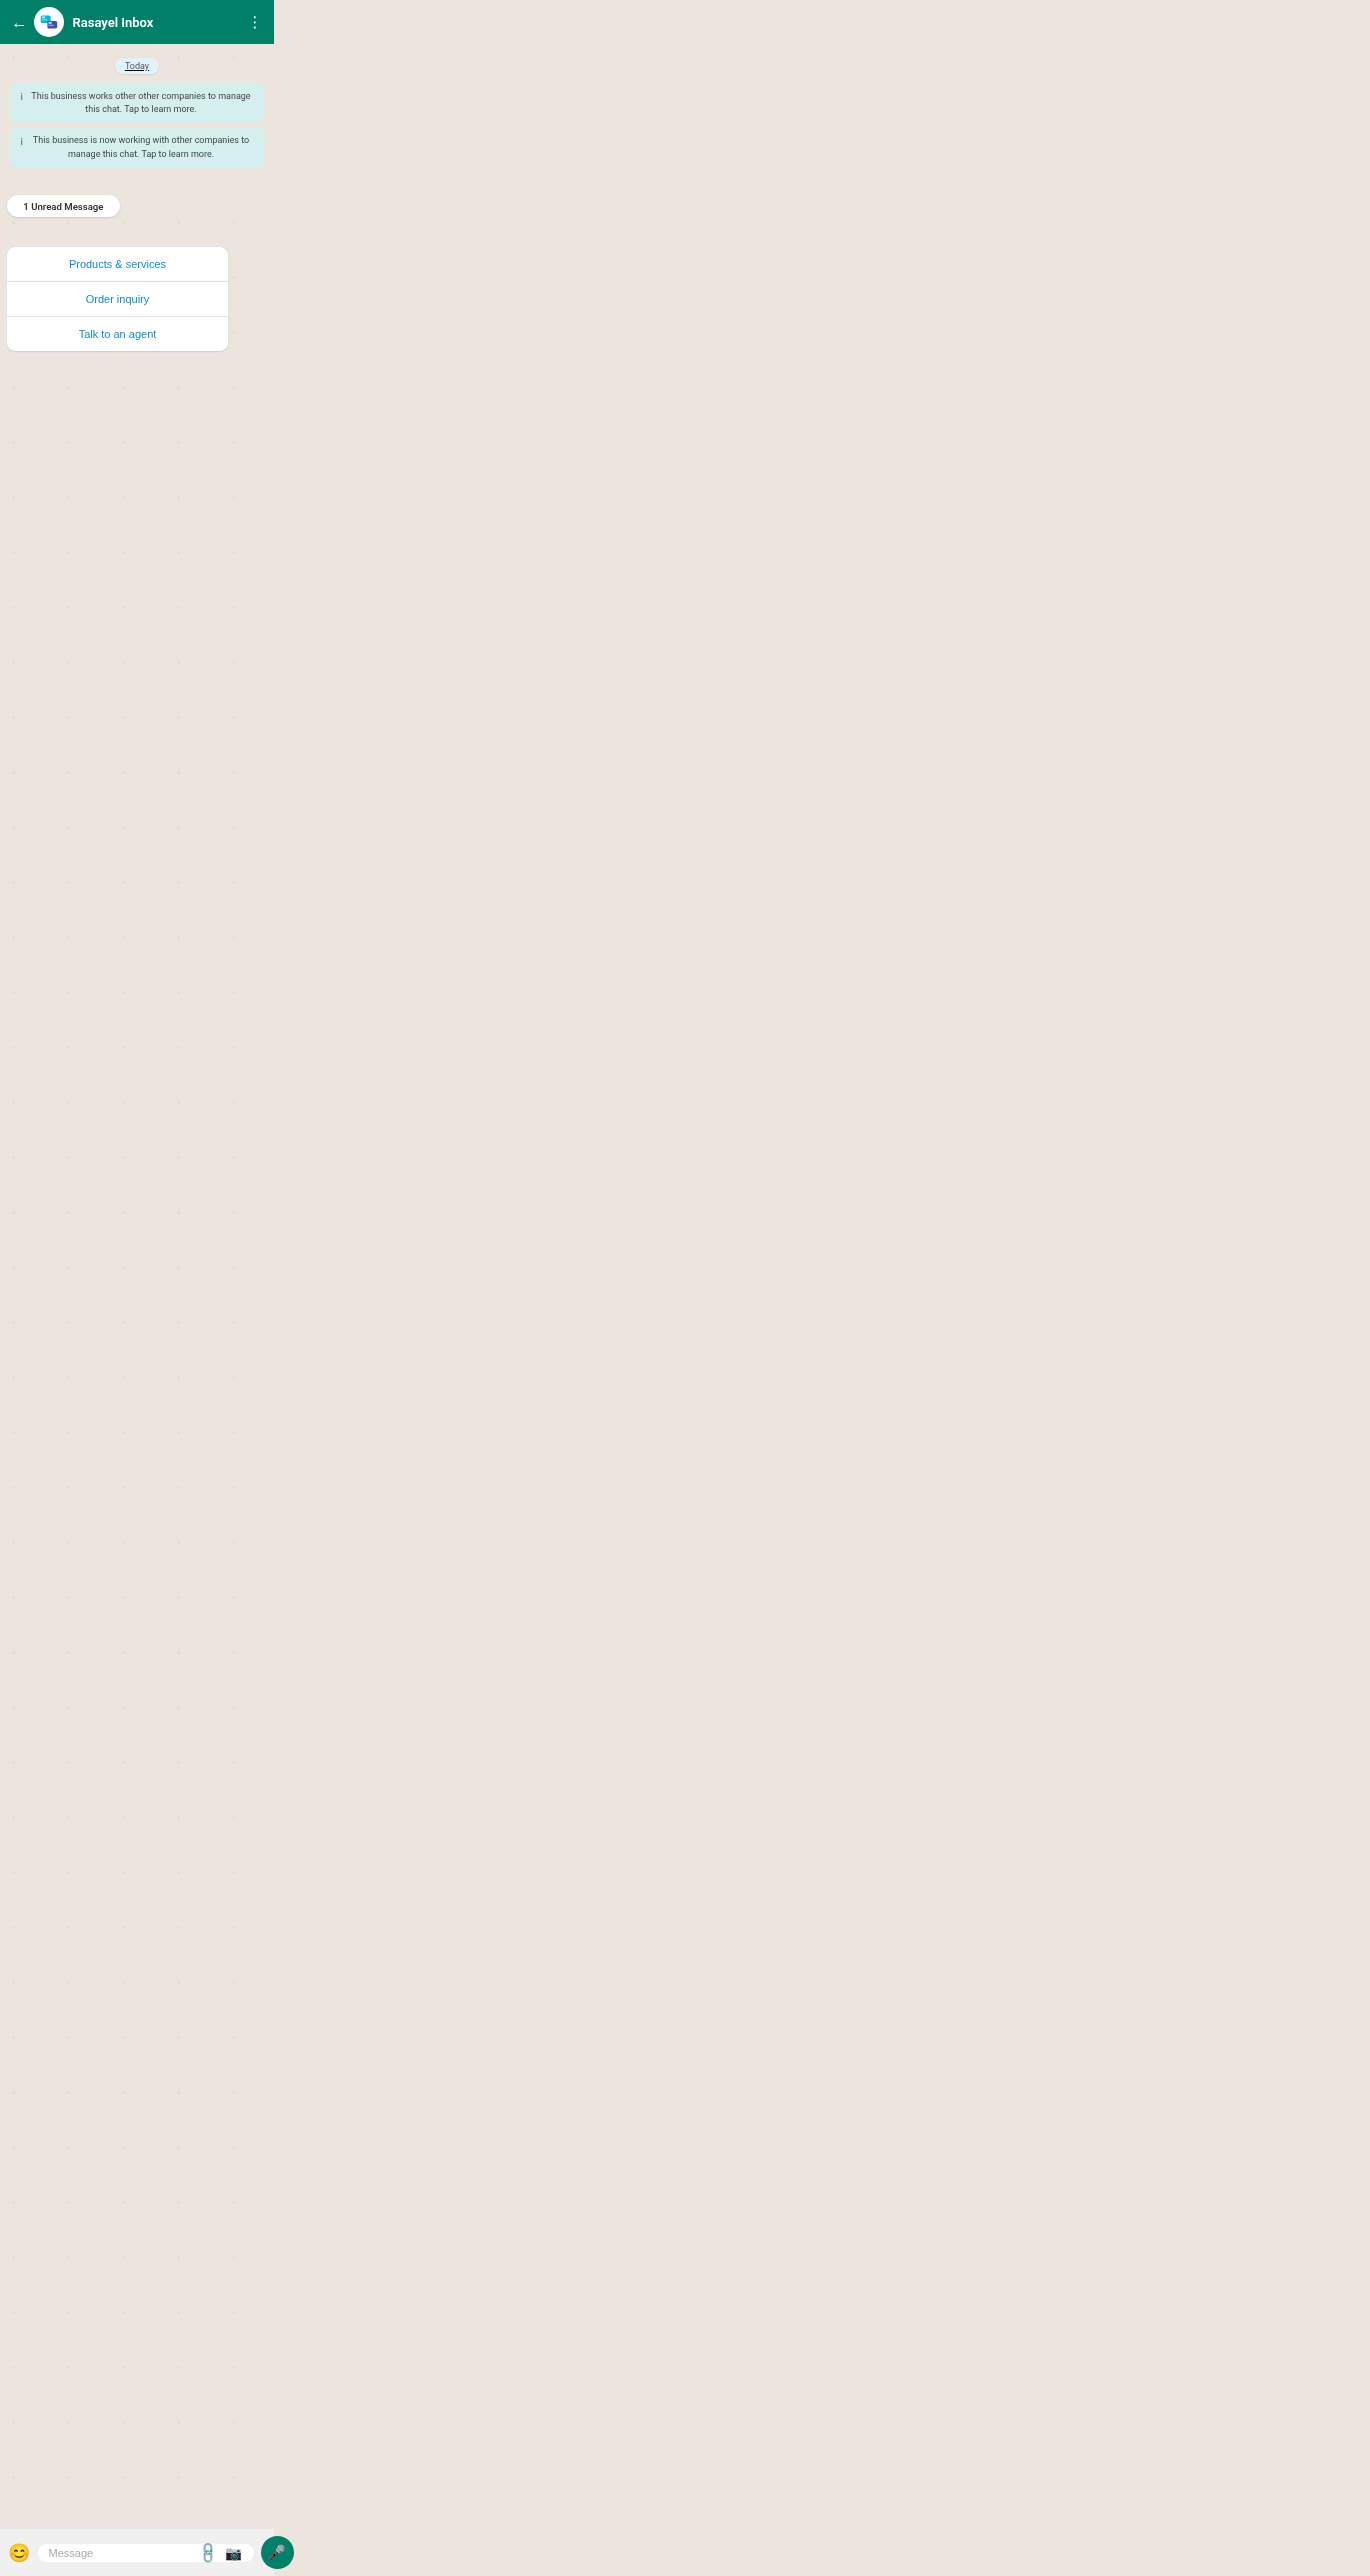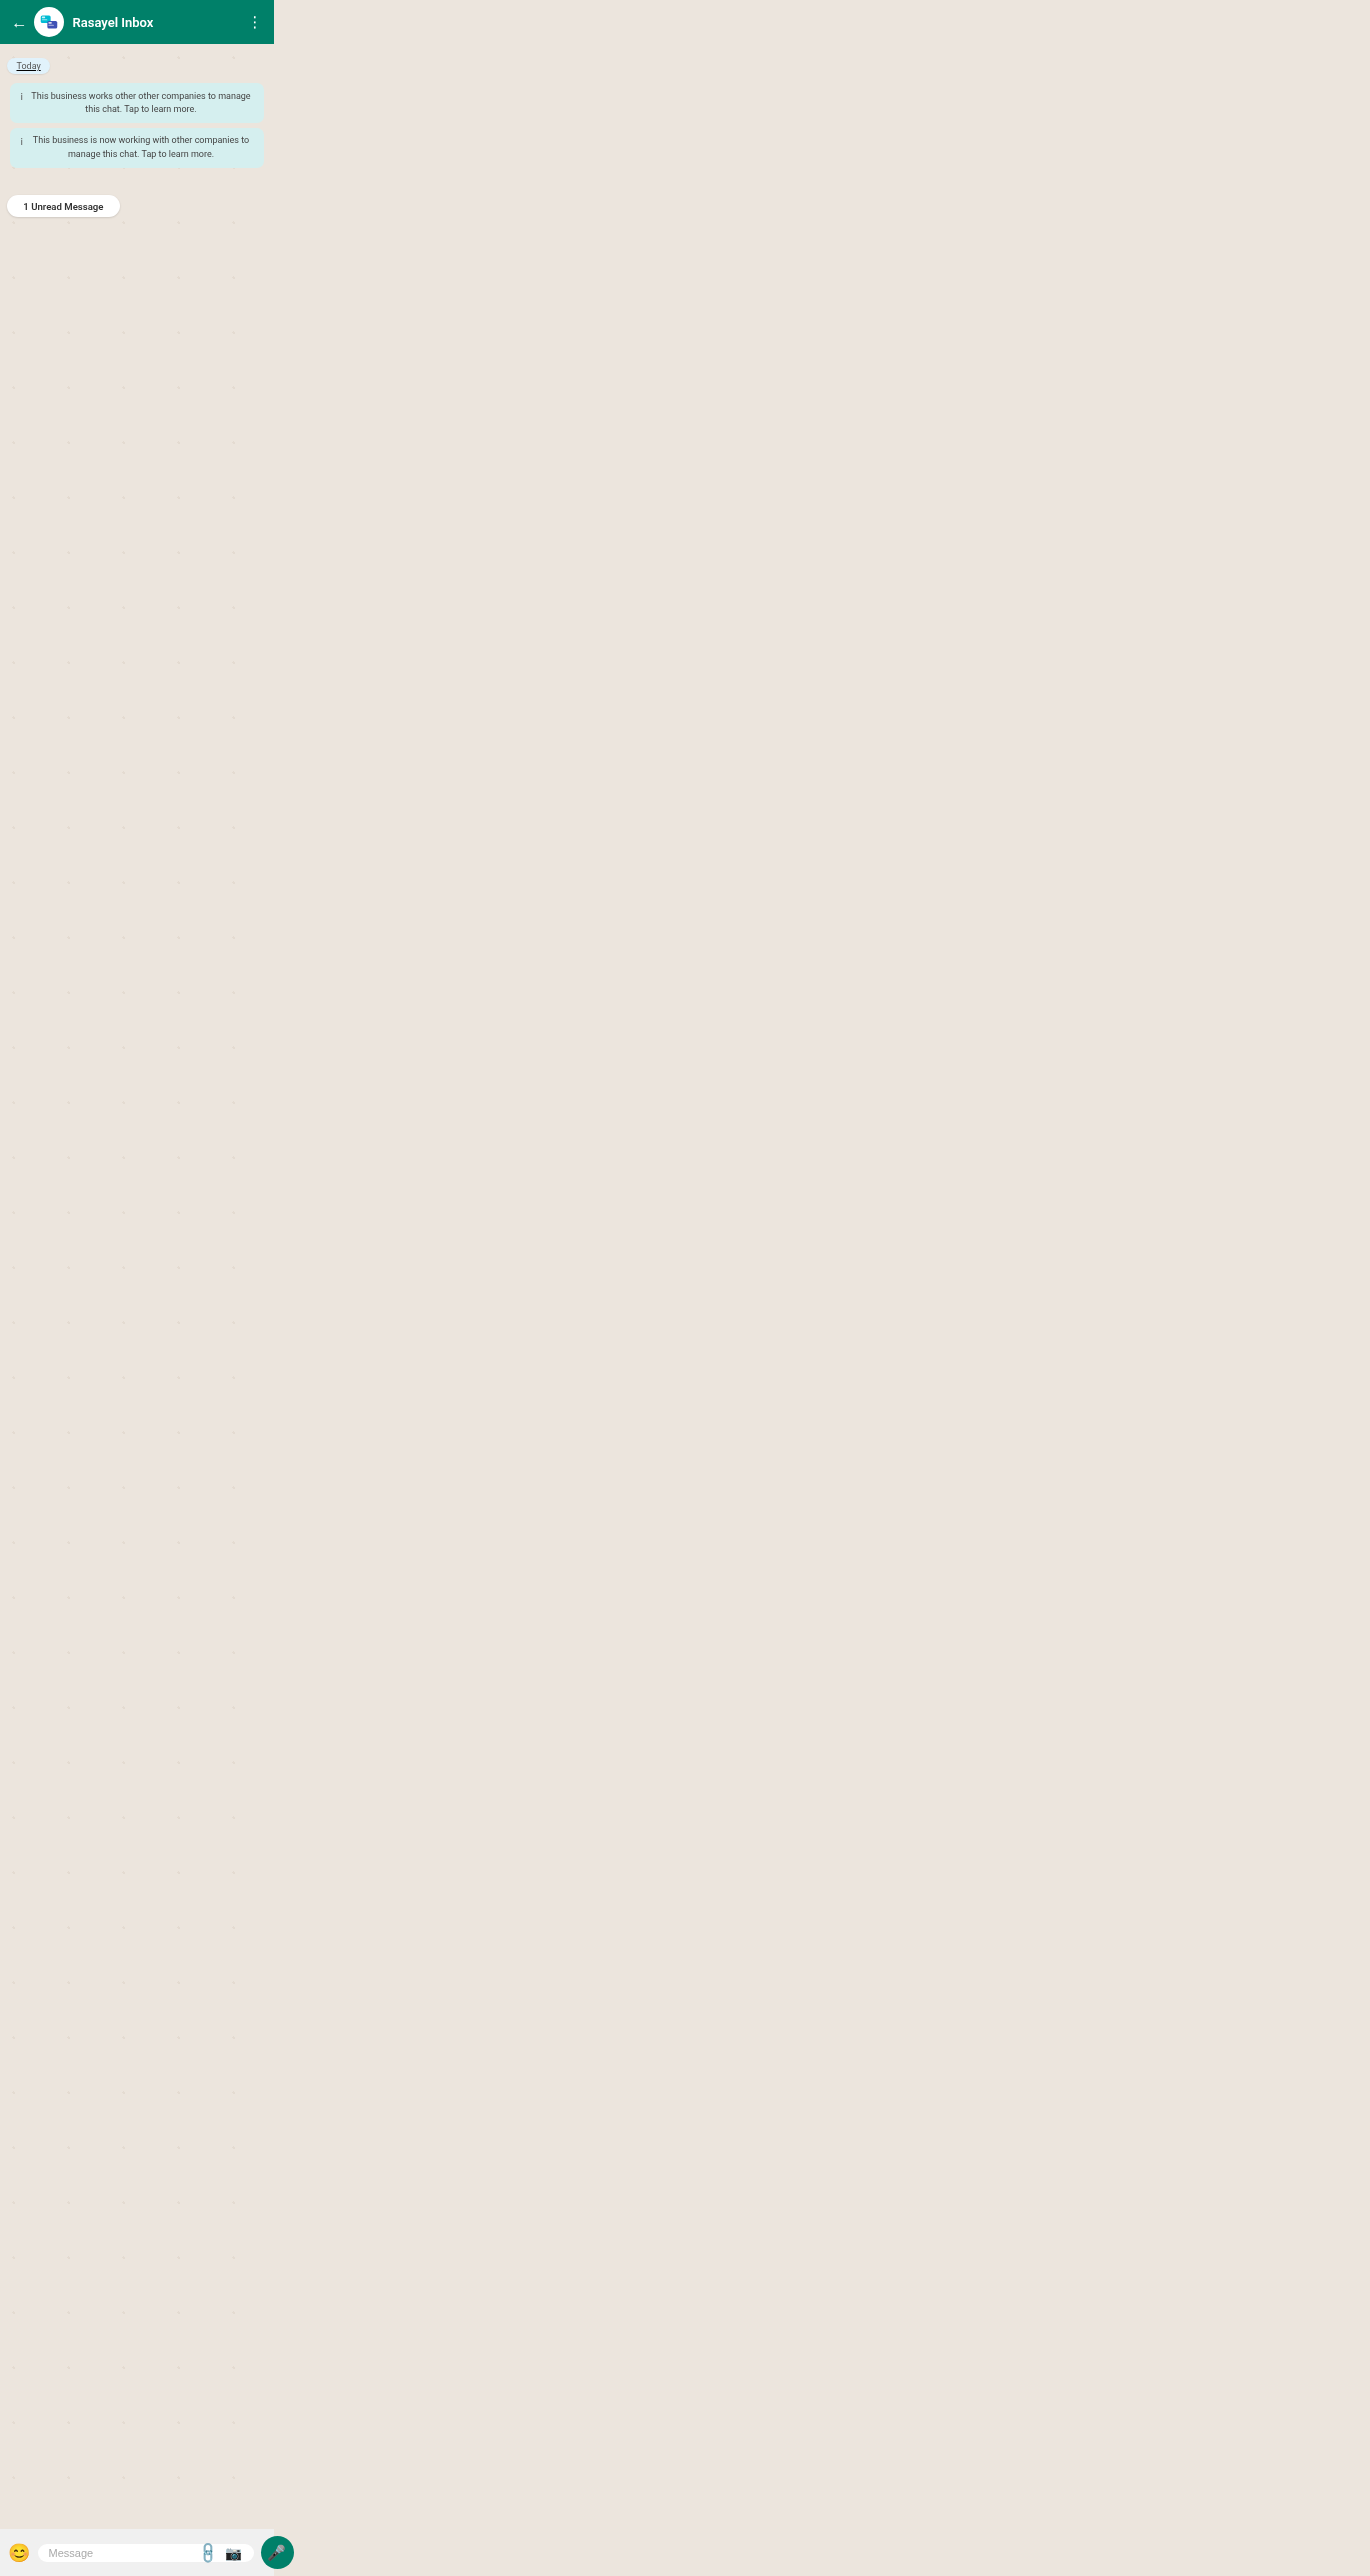--- a/index.html
+++ b/index.html
@@ -79,20 +79,21 @@
         radial-gradient(circle at 41px 41px, rgba(180,160,140,0.1) 0.7px, transparent 0.7px);
       background-size: 55px 55px;
       min-height: calc(100vh - 44px - 49px);
       padding: 8.2px 6.9px;
       padding-bottom: 11px;
     }
 
     
     .date-separator {
       display: flex;
+      justify-content: center;
       margin: 5.5px 0 8.2px;
       text-decoration: underline;
     }
 
     .date-pill {
       background: #e1f2fb;
       border-radius: 8.2px;
       padding: 3.4px 9.6px;
       font-size: 9px;
       color: #555;
@@ -355,20 +356,25 @@
     <span class="info-icon">ℹ</span>
     <span class="system-message-text">This business is now working with other companies to manage this chat. Tap to learn more.</span>
   </div>
 
   <div class="unread-divider">
     <div class="unread-pill">1 Unread Message</div>
   </div>
 
   <div class="message-container">
 
+    <div class="options-wrapper">
+      <button class="option-btn">Products &amp; services</button>
+      <button class="option-btn">Order inquiry</button>
+      <button class="option-btn">Talk to an agent</button>
+    </div>
   </div>
 
   <div class="chat-spacer"></div>
 </div>
 
 <div class="input-bar">
   <span class="emoji-btn">😊</span>
   <div class="message-input-wrapper">
     <input class="message-input" type="text" placeholder="Message" style="">
     <span class="attach-btn">🔗</span>

